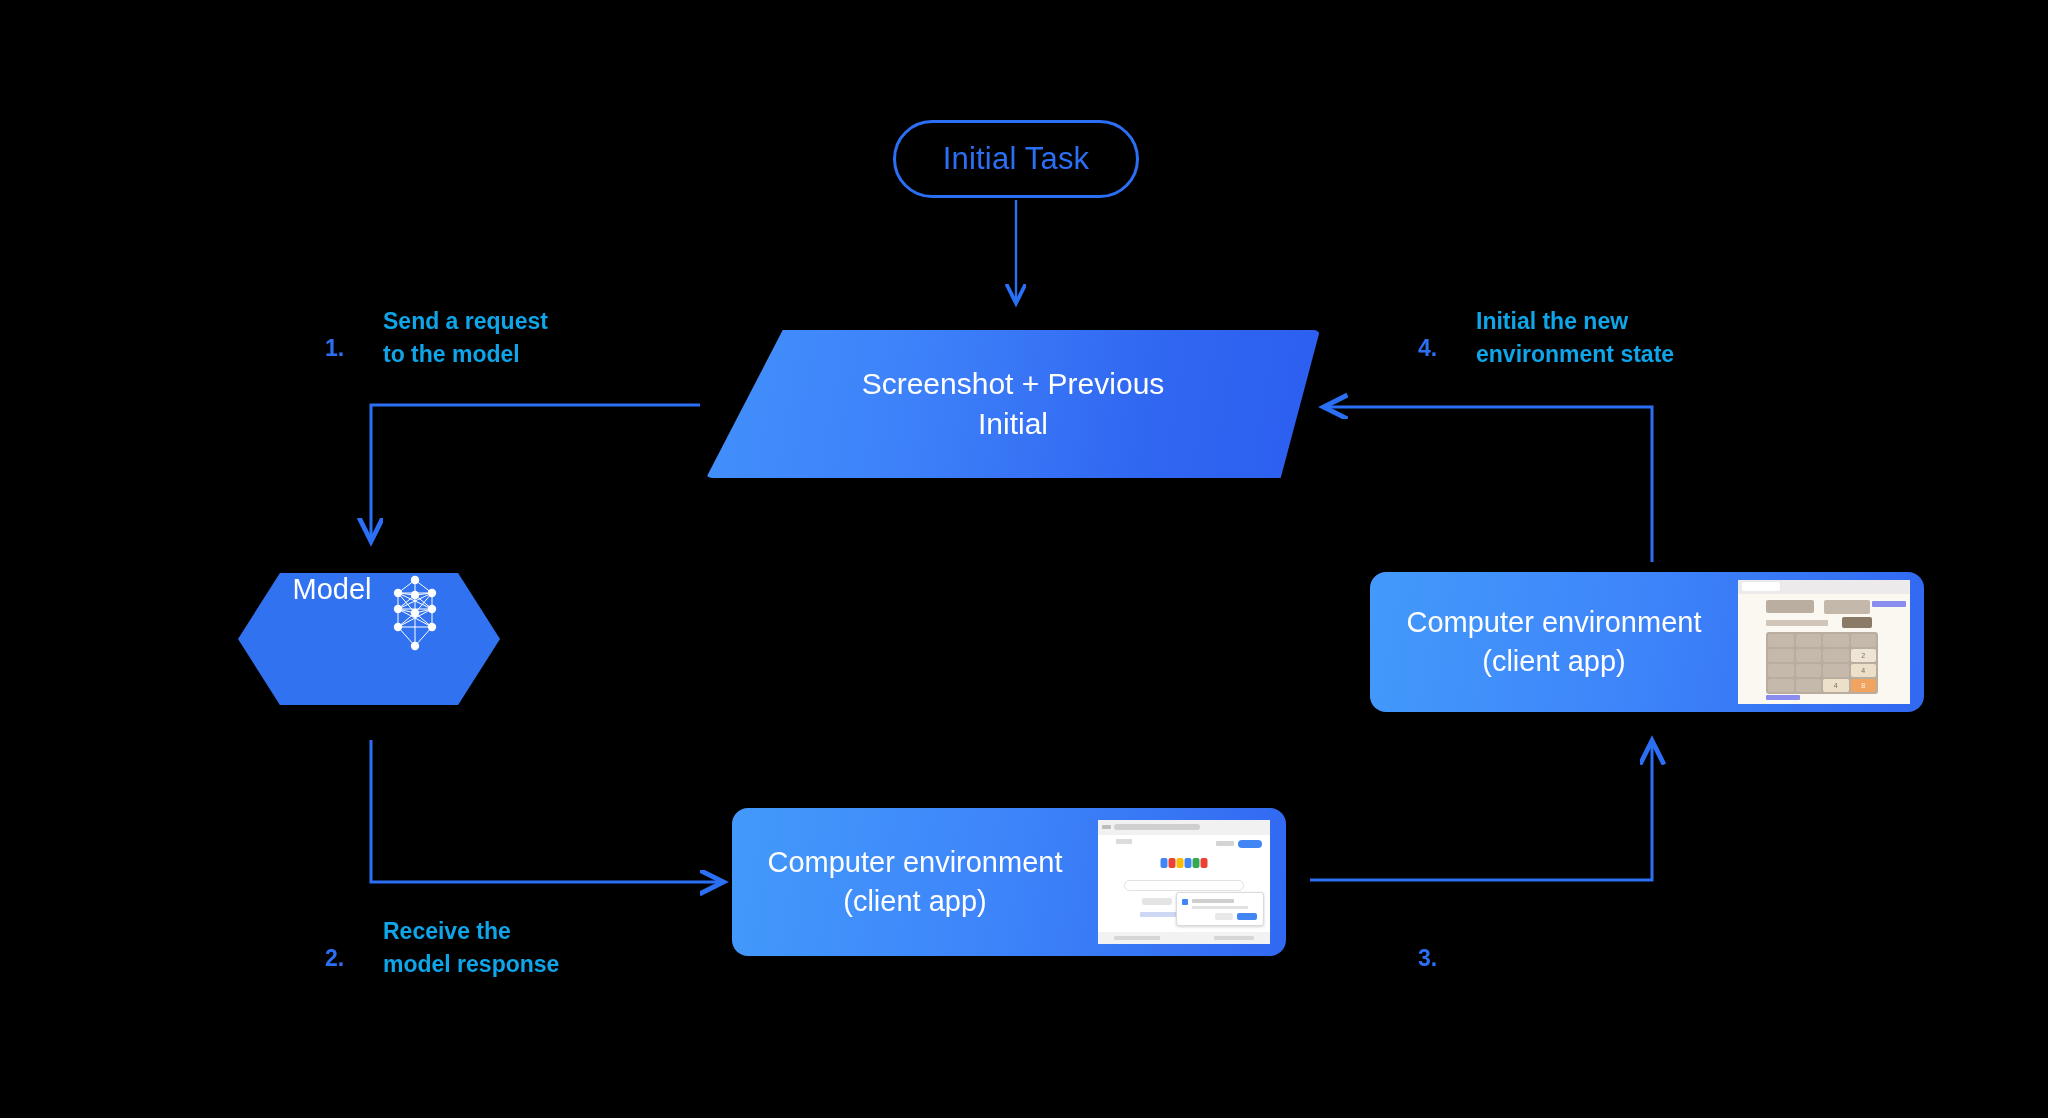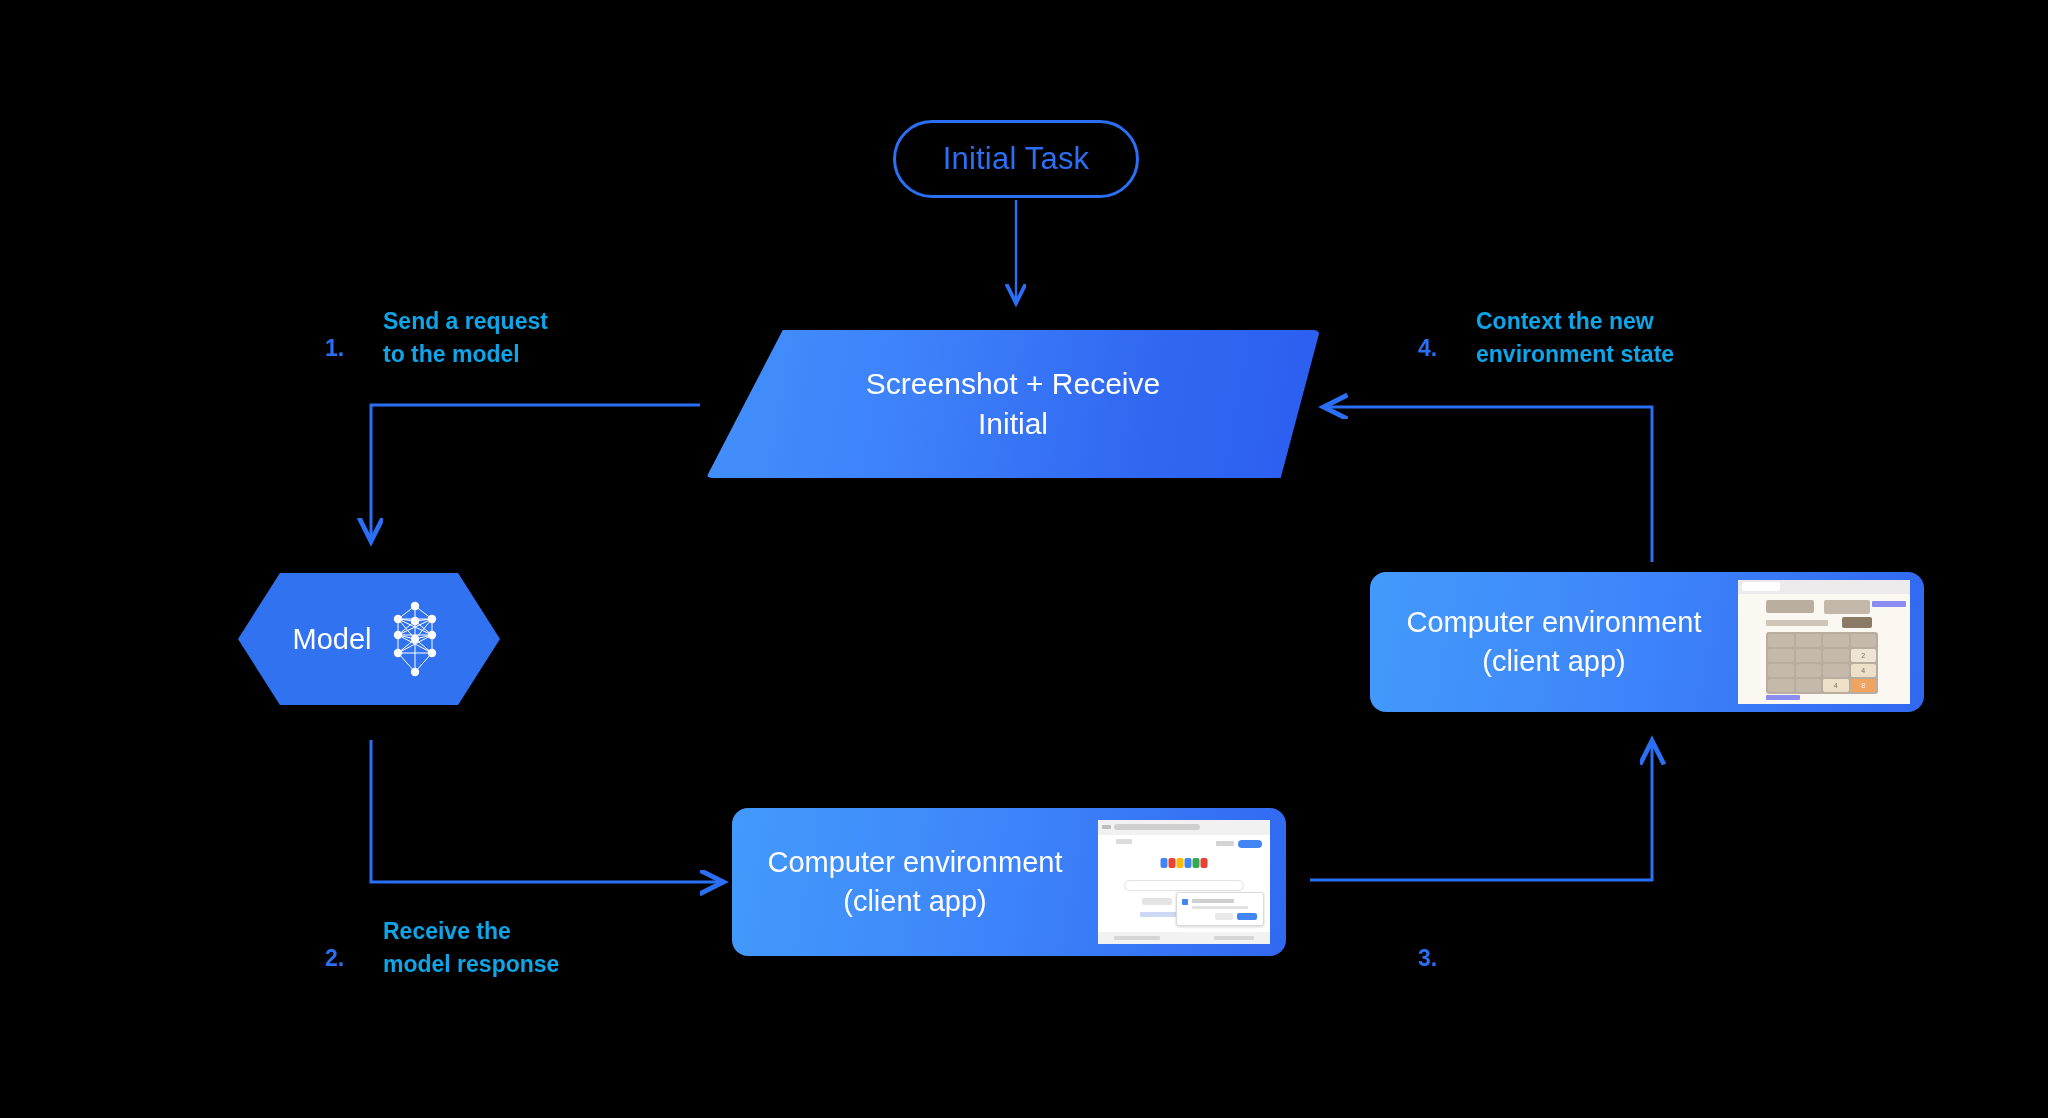--- a/index.html
+++ b/index.html
@@ -50,21 +50,21 @@
 
   
   .hex-wrap { position: absolute; left: 238px; top: 573px; width: 262px; height: 132px; }
   .hex-shape {
     position: absolute; inset: 0;
     background: #3172F0;
     clip-path: polygon(16% 0%, 84% 0%, 100% 50%, 84% 100%, 16% 100%, 0% 50%);
   }
   .hex-inner {
     position: absolute; inset: 0;
-    display: flex; align-items: center; justify-content: center;
+    display: flex; justify-content: center;
     gap: 12px;
   }
   .hex-inner .txt { color: #fff; font-size: 29px; }
   .nn-icon { width: 62px; height: 80px; display: block; }
 
   
   .env-card {
     position: absolute;
     border-radius: 16px;
     background: linear-gradient(100deg, #439AFB 0%, #3E86FA 45%, #3168F1 100%);
@@ -165,21 +165,21 @@
     <path d="M1652,562 L1652,407 L1325,407" fill="none" stroke="#2B6FF5" stroke-width="3" marker-end="url(#ah)"></path>
   </svg>
 
   <div class="pill">
     <span>Initial Task</span>
   </div>
 
   <div class="para-wrap">
     <div class="para-shape"></div>
     <div class="para-label">
-      <span>Screenshot + Receive</span>
+      <span>Screenshot + Previous</span>
       <span>Initial</span>
     </div>
   </div>
 
   <div class="hex-wrap">
     <div class="hex-shape"></div>
     <div class="hex-inner">
       <span class="txt">Model</span>
       <svg class="nn-icon" viewBox="0 0 62 80">
         <g stroke="#ffffff" stroke-width="1" fill="none">
@@ -289,21 +289,21 @@
     </div>
   </div>
 
   <div class="step" id="step1">
     <span class="num">1.</span>
     <span class="txt">Send a request
 to the model</span>
   </div>
   <div class="step" id="step4">
     <span class="num">4.</span>
-    <span class="txt">Context the new
+    <span class="txt">Initial the new
 environment state</span>
   </div>
   <div class="step" id="step2">
     <span class="num">2.</span>
     <span class="txt">Receive the
 model response</span>
   </div>
   <div class="step" id="step3">
     <span class="num">3.</span>
   </div>

